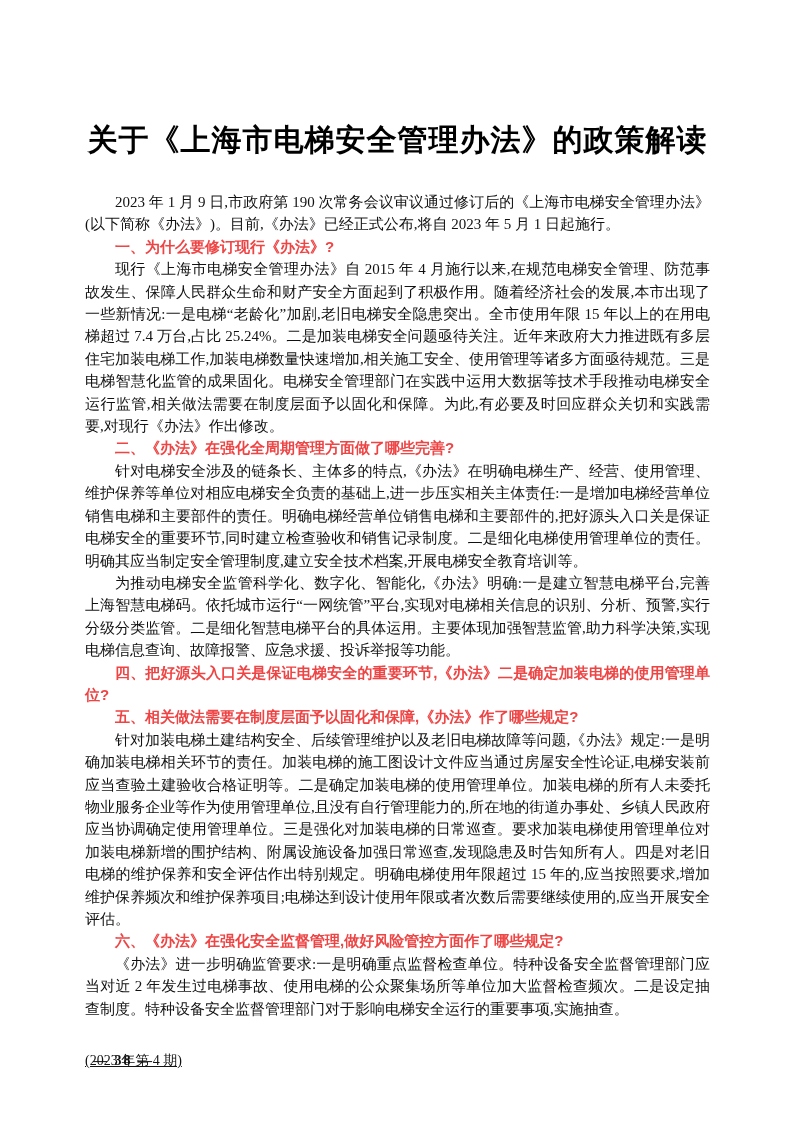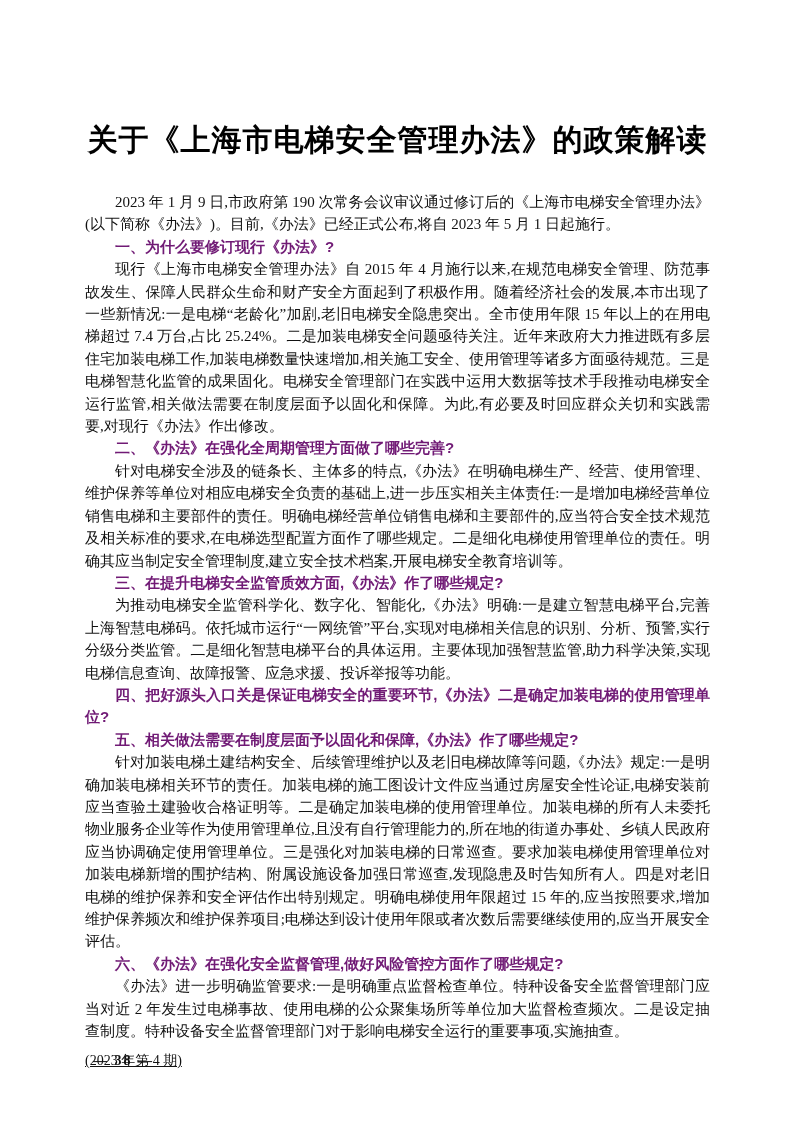--- a/index.html
+++ b/index.html
@@ -38,21 +38,21 @@
     margin: 0;
     text-indent: 2em;
   }
   .sec-heading {
     margin: 0;
     text-indent: 2em;
     font-family: "Liberation Sans", "DejaVu Sans", sans-serif;
     font-weight: 700;
     font-size: 15px;
     line-height: 22.4px;
-    color: #701a75;
+    color: #ef4444;
   }
   .footer {
     position: absolute;
     left: 85px;
     right: 83px;
     top: 1042px;
     height: 22px;
     font-size: 14px;
     line-height: 22px;
     text-decoration: underline;
@@ -78,23 +78,22 @@
   <h1 class="doc-title">关于《上海市电梯安全管理办法》的政策解读</h1>
 
   <div class="body-text">
 
     <p class="para">2023 年 1 月 9 日,市政府第 190 次常务会议审议通过修订后的《上海市电梯安全管理办法》(以下简称《办法》)。目前,《办法》已经正式公布,将自 2023 年 5 月 1 日起施行。</p>
 
     <h2 class="sec-heading">一、为什么要修订现行《办法》?</h2>
     <p class="para">现行《上海市电梯安全管理办法》自 2015 年 4 月施行以来,在规范电梯安全管理、防范事故发生、保障人民群众生命和财产安全方面起到了积极作用。随着经济社会的发展,本市出现了一些新情况:一是电梯“老龄化”加剧,老旧电梯安全隐患突出。全市使用年限 15 年以上的在用电梯超过 7.4 万台,占比 25.24%。二是加装电梯安全问题亟待关注。近年来政府大力推进既有多层住宅加装电梯工作,加装电梯数量快速增加,相关施工安全、使用管理等诸多方面亟待规范。三是电梯智慧化监管的成果固化。电梯安全管理部门在实践中运用大数据等技术手段推动电梯安全运行监管,相关做法需要在制度层面予以固化和保障。为此,有必要及时回应群众关切和实践需要,对现行《办法》作出修改。</p>
 
     <h2 class="sec-heading">二、《办法》在强化全周期管理方面做了哪些完善?</h2>
-    <p class="para">针对电梯安全涉及的链条长、主体多的特点,《办法》在明确电梯生产、经营、使用管理、维护保养等单位对相应电梯安全负责的基础上,进一步压实相关主体责任:一是增加电梯经营单位销售电梯和主要部件的责任。明确电梯经营单位销售电梯和主要部件的,应当符合安全技术规范及相关标准的要求,在电梯选型配置方面作了哪些规定。二是细化电梯使用管理单位的责任。明确其应当制定安全管理制度,建立安全技术档案,开展电梯安全教育培训等。</p>
+    <p class="para">针对电梯安全涉及的链条长、主体多的特点,《办法》在明确电梯生产、经营、使用管理、维护保养等单位对相应电梯安全负责的基础上,进一步压实相关主体责任:一是增加电梯经营单位销售电梯和主要部件的责任。明确电梯经营单位销售电梯和主要部件的,把好源头入口关是保证电梯安全的重要环节,同时建立检查验收和销售记录制度。二是细化电梯使用管理单位的责任。明确其应当制定安全管理制度,建立安全技术档案,开展电梯安全教育培训等。</p>
 
-    <h2 class="sec-heading">三、在提升电梯安全监管质效方面,《办法》作了哪些规定?</h2>
     <p class="para">为推动电梯安全监管科学化、数字化、智能化,《办法》明确:一是建立智慧电梯平台,完善上海智慧电梯码。依托城市运行“一网统管”平台,实现对电梯相关信息的识别、分析、预警,实行分级分类监管。二是细化智慧电梯平台的具体运用。主要体现加强智慧监管,助力科学决策,实现电梯信息查询、故障报警、应急求援、投诉举报等功能。</p>
 
     <h2 class="sec-heading">四、把好源头入口关是保证电梯安全的重要环节,《办法》二是确定加装电梯的使用管理单位?</h2>
 
     <h2 class="sec-heading">五、相关做法需要在制度层面予以固化和保障,《办法》作了哪些规定?</h2>
     <p class="para">针对加装电梯土建结构安全、后续管理维护以及老旧电梯故障等问题,《办法》规定:一是明确加装电梯相关环节的责任。加装电梯的施工图设计文件应当通过房屋安全性论证,电梯安装前应当查验土建验收合格证明等。二是确定加装电梯的使用管理单位。加装电梯的所有人未委托物业服务企业等作为使用管理单位,且没有自行管理能力的,所在地的街道办事处、乡镇人民政府应当协调确定使用管理单位。三是强化对加装电梯的日常巡查。要求加装电梯使用管理单位对加装电梯新增的围护结构、附属设施设备加强日常巡查,发现隐患及时告知所有人。四是对老旧电梯的维护保养和安全评估作出特别规定。明确电梯使用年限超过 15 年的,应当按照要求,增加维护保养频次和维护保养项目;电梯达到设计使用年限或者次数后需要继续使用的,应当开展安全评估。</p>
 
     <h2 class="sec-heading">六、《办法》在强化安全监督管理,做好风险管控方面作了哪些规定?</h2>
     <p class="para">《办法》进一步明确监管要求:一是明确重点监督检查单位。特种设备安全监督管理部门应当对近 2 年发生过电梯事故、使用电梯的公众聚集场所等单位加大监督检查频次。二是设定抽查制度。特种设备安全监督管理部门对于影响电梯安全运行的重要事项,实施抽查。</p>
 

